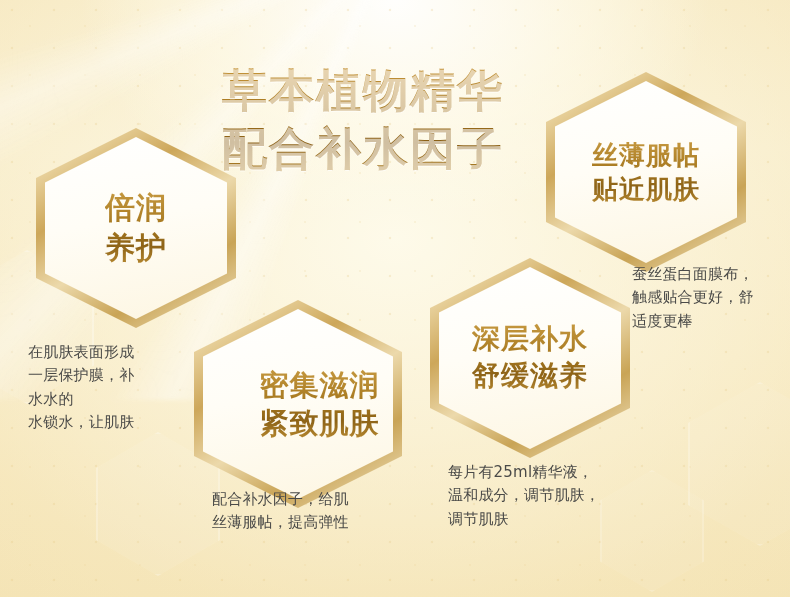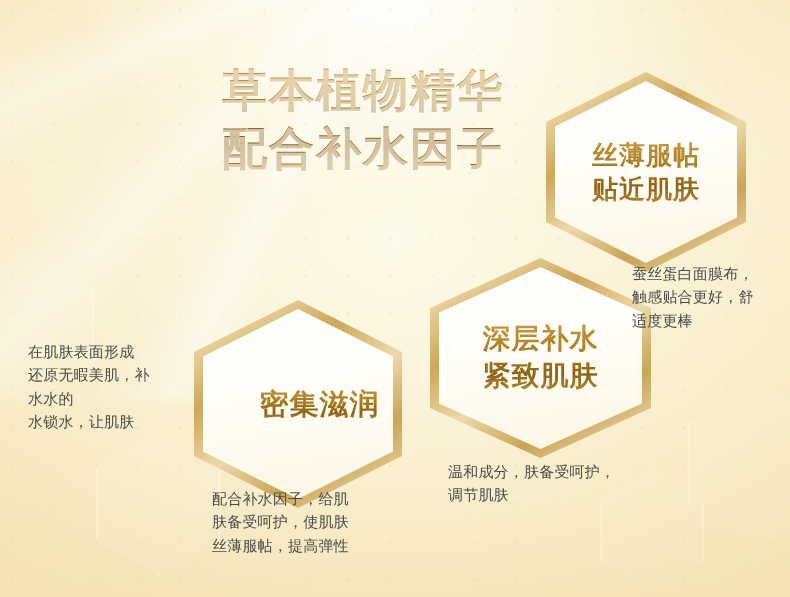--- a/index.html
+++ b/index.html
@@ -119,21 +119,21 @@
   
   #hex-beirun{left:36px;top:128px;width:200px;height:200px;}
   #hex-beirun .hex-label{font-size:30px;}
 
   #hex-sibao{left:546px;top:72px;width:200px;height:200px;}
   #hex-sibao .hex-label{font-size:26px;}
 
   #hex-miji{left:194px;top:300px;width:208px;height:208px;}
   #hex-miji .hex-label{font-size:29px;margin-left:43px;}
 
-  #hex-shenceng{left:430px;top:258px;width:221px;height:200px;}
+  #hex-shenceng{left:430px;top:258px;width:200px;height:200px;}
   #hex-shenceng .hex-label{font-size:28px;}
 
   
   .caption{
     position:absolute;
     font-family:"DejaVu Sans","Liberation Sans",sans-serif;
     font-size:15px;
     line-height:1.55;
     color:#4a4a48;
     letter-spacing:0.2px;
@@ -155,69 +155,80 @@
   <div class="bg-hex" style="left:-40px;top:250px;width:130px;height:150px;opacity:.5;"></div>
   <div class="bg-hex" style="left:96px;top:432px;width:120px;height:140px;opacity:.45;"></div>
   <div class="bg-hex" style="left:688px;top:382px;width:140px;height:160px;opacity:.4;"></div>
   <div class="bg-hex" style="left:600px;top:470px;width:100px;height:118px;opacity:.35;"></div>
 
   <div id="headline">
     <span class="l">草本植物精华</span>
     <span class="l">配合补水因子</span>
   </div>
 
+  <div class="hex-wrap" id="hex-beirun">
+    <div class="hex-outer">
+      <div class="hex-inner">
+        <div class="hex-label">
+          <span class="l">倍润</span>
+          <span class="l">养护</span>
+        </div>
+      </div>
+    </div>
+  </div>
 
   <div class="hex-wrap" id="hex-sibao">
     <div class="hex-outer">
       <div class="hex-inner">
         <div class="hex-label">
           <span class="l">丝薄服帖</span>
           <span class="l">贴近肌肤</span>
         </div>
       </div>
     </div>
   </div>
 
   <div class="hex-wrap" id="hex-miji">
     <div class="hex-outer">
       <div class="hex-inner">
         <div class="hex-label">
           <span class="l">密集滋润</span>
+          <span class="l">紧致肌肤</span>
         </div>
       </div>
     </div>
   </div>
 
   <div class="hex-wrap" id="hex-shenceng">
     <div class="hex-outer">
       <div class="hex-inner">
         <div class="hex-label">
           <span class="l">深层补水</span>
-          <span class="l">紧致肌肤</span>
+          <span class="l">舒缓滋养</span>
         </div>
       </div>
     </div>
   </div>
 
   <div class="caption" id="cap-beirun">
     <span class="l">在肌肤表面形成</span>
-    <span class="l">还原无暇美肌，补</span>
+    <span class="l">一层保护膜，补</span>
     <span class="l">水水的</span>
     <span class="l">水锁水，让肌肤</span>
   </div>
 
   <div class="caption" id="cap-sibao">
     <span class="l">蚕丝蛋白面膜布，</span>
     <span class="l">触感贴合更好，舒</span>
     <span class="l">适度更棒</span>
   </div>
 
   <div class="caption" id="cap-miji">
     <span class="l">配合补水因子，给肌</span>
-    <span class="l">肤备受呵护，使肌肤</span>
     <span class="l">丝薄服帖，提高弹性</span>
   </div>
 
   <div class="caption" id="cap-shenceng">
-    <span class="l">温和成分，肤备受呵护，</span>
+    <span class="l">每片有25ml精华液，</span>
+    <span class="l">温和成分，调节肌肤，</span>
     <span class="l">调节肌肤</span>
   </div>
 </div>
 
 </body></html>

